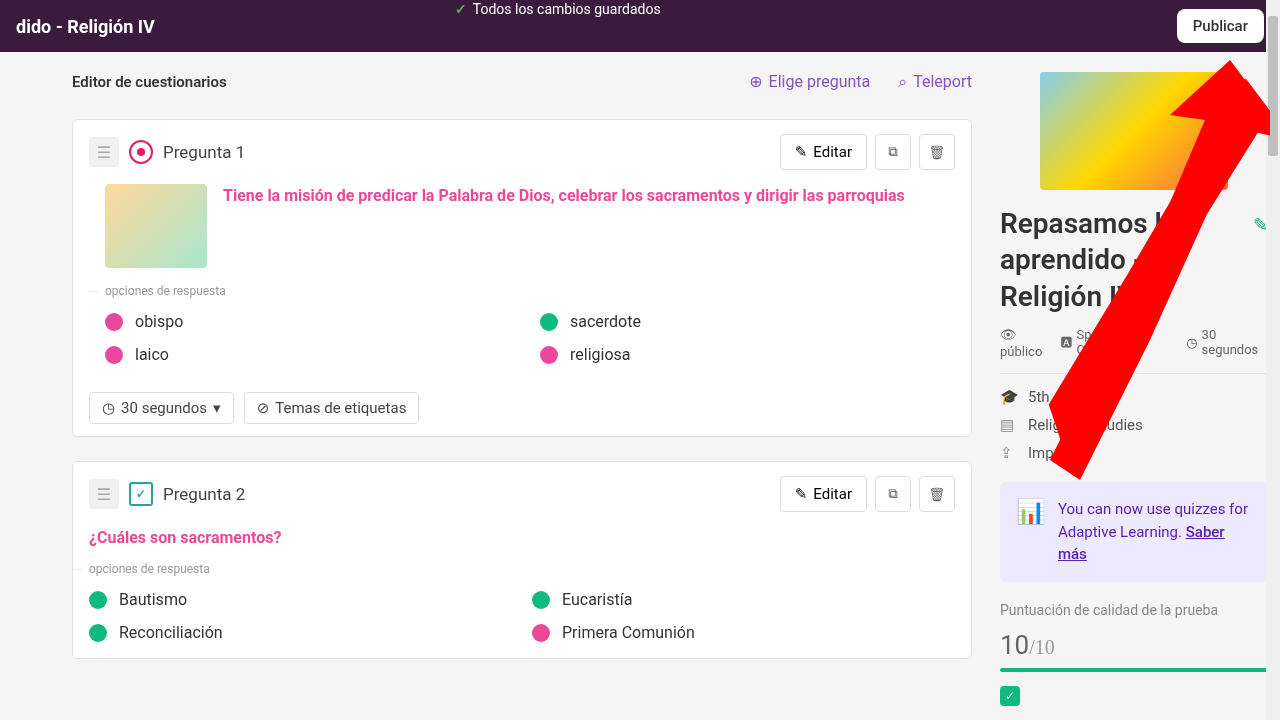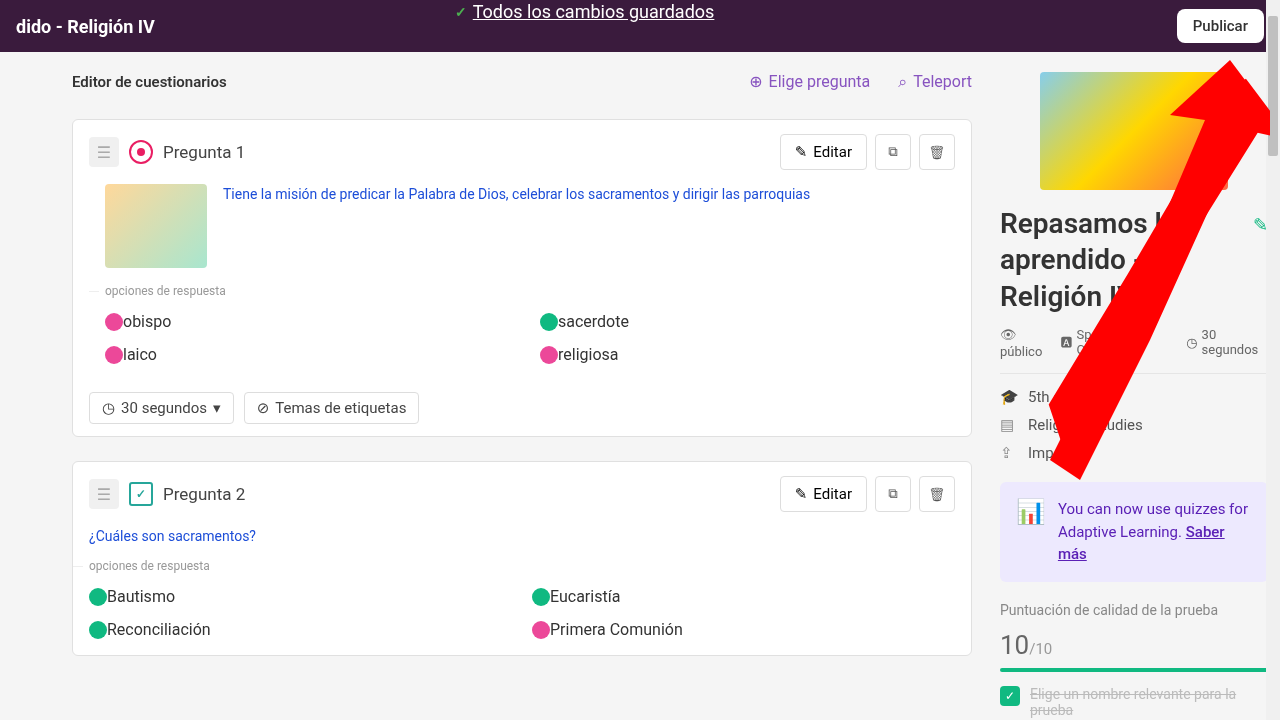--- a/index.html
+++ b/index.html
@@ -1,21 +1,21 @@
 <!DOCTYPE html>
 <html><head>
 <meta charset="utf-8">
 <style>
 * { margin: 0; padding: 0; box-sizing: border-box; font-family: -apple-system, BlinkMacSystemFont, "Segoe UI", Roboto, sans-serif; }
 body { background: #f5f5f5; width: 1280px; height: 720px; overflow: hidden; position: relative; }
 .header { background: #3a1b3d; color: white; height: 52px; display: flex; align-items: center; padding: 0 16px; position: relative; }
 .header-title { font-size: 18px; font-weight: 700; }
 .save-status { position: absolute; left: 455px; top: 0; display: flex; align-items: center; gap: 6px; font-size: 14px; }
 .save-status .check { color: #4caf50; font-weight: bold; }
-.save-status .text { display: flex; flex-direction: column; line-height: 1.3; font-size: 18px; text-decoration: underline; }
+.save-status .text { display: flex; flex-direction: column; line-height: 1.3; font-size: 14px; }
 .publish-btn { position: absolute; right: 16px; background: white; color: #333; border: none; padding: 8px 16px; border-radius: 8px; font-size: 15px; font-weight: 500; cursor: pointer; margin-left: 23px; }
 .main { display: flex; height: calc(720px - 52px); }
 .left { flex: 1; padding: 20px 16px 0 72px; overflow-y: auto; }
 .editor-header { display: flex; align-items: center; margin-bottom: 28px; }
 .editor-title { font-size: 15px; font-weight: 600; color: #333; }
 .editor-actions { margin-left: auto; display: flex; gap: 28px; }
 .editor-action { color: #8854c0; font-size: 16px; cursor: pointer; display: flex; align-items: center; gap: 6px; }
 .question-card { background: white; border: 1px solid #e0e0e0; border-radius: 6px; margin-bottom: 24px; }
 .q-header { display: flex; align-items: center; padding: 14px 16px; gap: 10px; }
 .drag-handle { width: 30px; height: 30px; background: #f0f0f0; border-radius: 4px; display: flex; align-items: center; justify-content: center; color: #aaa; }
@@ -23,26 +23,26 @@
 .q-type-icon.radio { border: 2px solid #e91e63; border-radius: 50%; position: relative; }
 .q-type-icon.radio::after { content: ''; width: 8px; height: 8px; background: #e91e63; border-radius: 50%; }
 .q-type-icon.check { border: 2px solid #26a69a; border-radius: 3px; color: #26a69a; font-size: 12px; font-weight: bold; }
 .q-title { font-size: 17px; color: #444; }
 .q-actions { margin-left: auto; display: flex; gap: 8px; }
 .edit-btn { border: 1px solid #ddd; background: white; padding: 6px 14px; border-radius: 4px; font-size: 15px; display: flex; align-items: center; gap: 6px; cursor: pointer; }
 .icon-btn { border: 1px solid #ddd; background: white; width: 36px; height: 36px; border-radius: 4px; display: flex; align-items: center; justify-content: center; cursor: pointer; color: #555; }
 .q-body { padding: 0 16px 16px 32px; }
 .q-content { display: flex; gap: 16px; margin-bottom: 16px; }
 .q-thumb { width: 102px; height: 84px; background: linear-gradient(135deg, #ffd89b, #a8e6cf); border-radius: 4px; flex-shrink: 0; }
-.q-text { font-size: 14px; color: #1d4ed8; line-height: 1.5; }
+.q-text { font-size: 16px; color: #ec4899; line-height: 1.5; font-weight: bold; }
 .options-label { font-size: 12px; color: #999; margin-bottom: 14px; position: relative; }
 .options-label::before, .options-label::after { content: ''; position: absolute; height: 1px; background: #eee; top: 50%; }
 .options-label::before { left: -16px; width: 10px; }
 .options-grid { display: grid; grid-template-columns: 1fr 1fr; gap: 14px 20px; }
-.option { display: flex; align-items: center; font-size: 16px; color: #333; }
+.option { display: flex; align-items: center; gap: 12px; font-size: 16px; color: #333; }
 .dot { width: 18px; height: 18px; border-radius: 50%; flex-shrink: 0; }
 .dot.pink { background: #ec4899; }
 .dot.green { background: #10b981; }
 .q-footer { padding: 12px 16px; display: flex; gap: 10px; }
 .chip { border: 1px solid #ddd; background: white; padding: 6px 12px; border-radius: 4px; font-size: 15px; display: flex; align-items: center; gap: 6px; cursor: pointer; color: #444; }
 .right { width: 292px; padding: 20px 12px; overflow-y: auto; position: relative; }
 .right::-webkit-scrollbar { width: 8px; }
 .right::-webkit-scrollbar-thumb { background: #888; border-radius: 4px; }
 .quiz-thumb { width: 188px; height: 118px; background: linear-gradient(135deg, #87ceeb, #ffd700, #ff6347); border-radius: 4px; margin: 0 auto 16px; display: flex; align-items: center; justify-content: center; }
 .quiz-title-row { display: flex; align-items: flex-start; gap: 8px; margin-bottom: 12px; }
@@ -53,21 +53,21 @@
 .meta-icon-row { display: flex; align-items: center; gap: 4px; }
 .detail-row { display: flex; align-items: center; gap: 10px; font-size: 15px; color: #555; margin-bottom: 10px; }
 .detail-icon { width: 18px; color: #888; }
 .info-box { background: #ede9fe; border-radius: 6px; padding: 16px; margin-top: 20px; display: flex; gap: 12px; }
 .info-icon { color: #8854c0; font-size: 24px; flex-shrink: 0; }
 .info-text { font-size: 15px; color: #5b21b6; line-height: 1.5; }
 .info-text a { color: #5b21b6; text-decoration: underline; font-weight: 500; }
 .score-section { margin-top: 20px; }
 .score-label { font-size: 14px; color: #888; margin-bottom: 12px; }
 .score-value { font-size: 26px; color: #666; }
-.score-value .denom { font-size: 15px; color: #999; }
+.score-value .denom { font-size: 20px; color: #999; font-family: Liberation Serif, serif; }
 .score-bar { height: 4px; background: #10b981; margin-top: 8px; border-radius: 2px; }
 .score-item { display: flex; align-items: flex-start; gap: 10px; margin-top: 14px; }
 .score-check { width: 20px; height: 20px; background: #10b981; border-radius: 4px; color: white; display: flex; align-items: center; justify-content: center; font-size: 12px; flex-shrink: 0; }
 .score-item-text { font-size: 14px; color: #bbb; text-decoration: line-through; }
 .big-arrow { position: absolute; right: 10px; top: 60px; pointer-events: none; z-index: 100; }
 .scroll-track { position: absolute; right: 0; top: 0; width: 14px; height: 100%; background: #f0f0f0; }
 .scroll-thumb { position: absolute; right: 2px; top: 16px; width: 10px; height: 140px; background: #c0c0c0; border-radius: 2px; }
 </style>
 </head>
 <body>
@@ -240,21 +240,20 @@
       <div class="info-text">
         <span>You can now use quizzes for Adaptive Learning. </span><a>Saber más</a>
       </div>
     </div>
     <div class="score-section">
       <div class="score-label">Puntuación de calidad de la prueba</div>
       <div class="score-value"><span>10</span><span class="denom">/10</span></div>
       <div class="score-bar"></div>
       <div class="score-item">
         <div class="score-check">✓</div>
-        <div class="score-item-text">Elige un nombre relevante para la prueba</div>
       </div>
     </div>
   </div>
 </div>
 
 <svg class="big-arrow" width="240" height="420">
   <polygon points="190,10 240,60 210,60 130,240 60,400 40,360 100,220 170,50 140,50" fill="#ff0000" transform="rotate(8 140 200)"></polygon>
   <polygon points="200,0 260,80 215,70 120,280 50,420 20,400 90,260 175,60 140,55" fill="#ff0000"></polygon>
 </svg>
 

